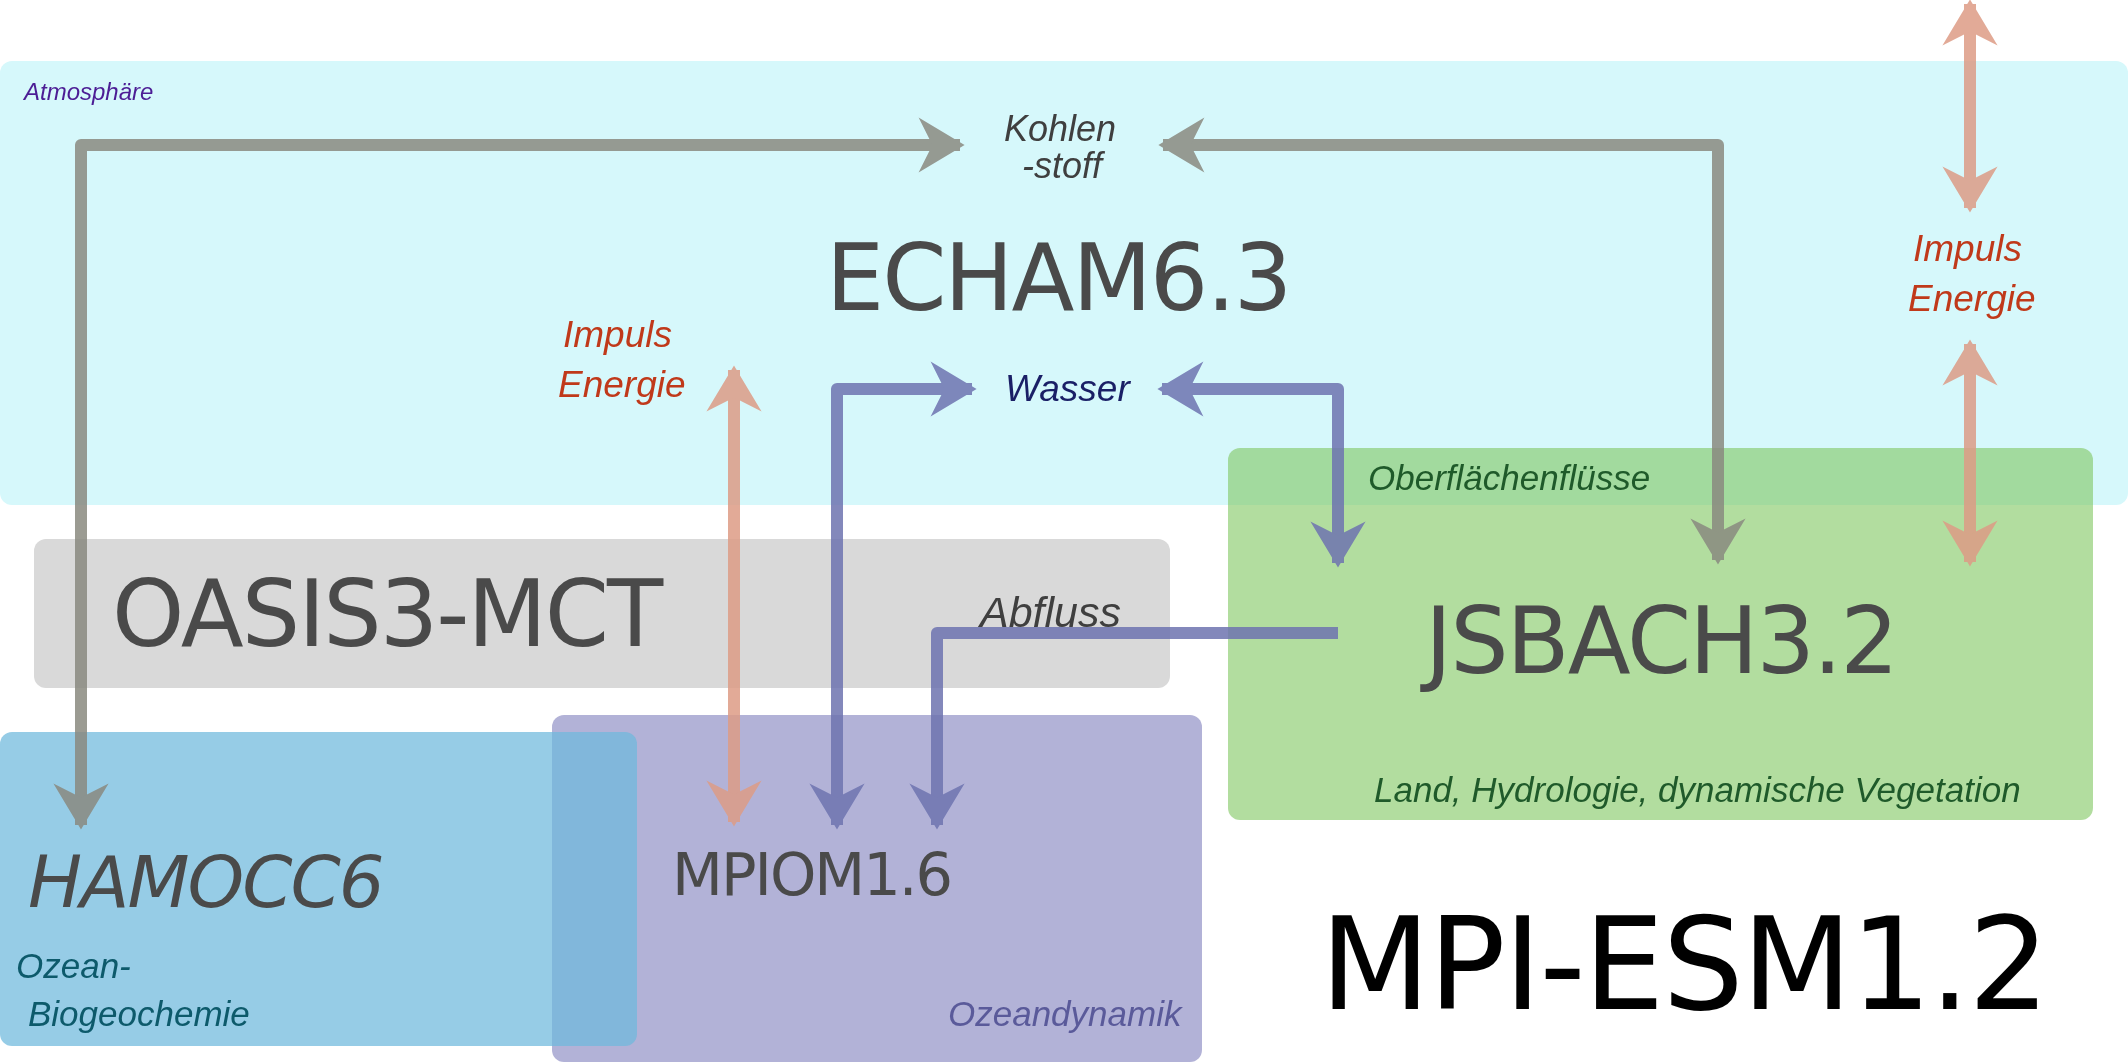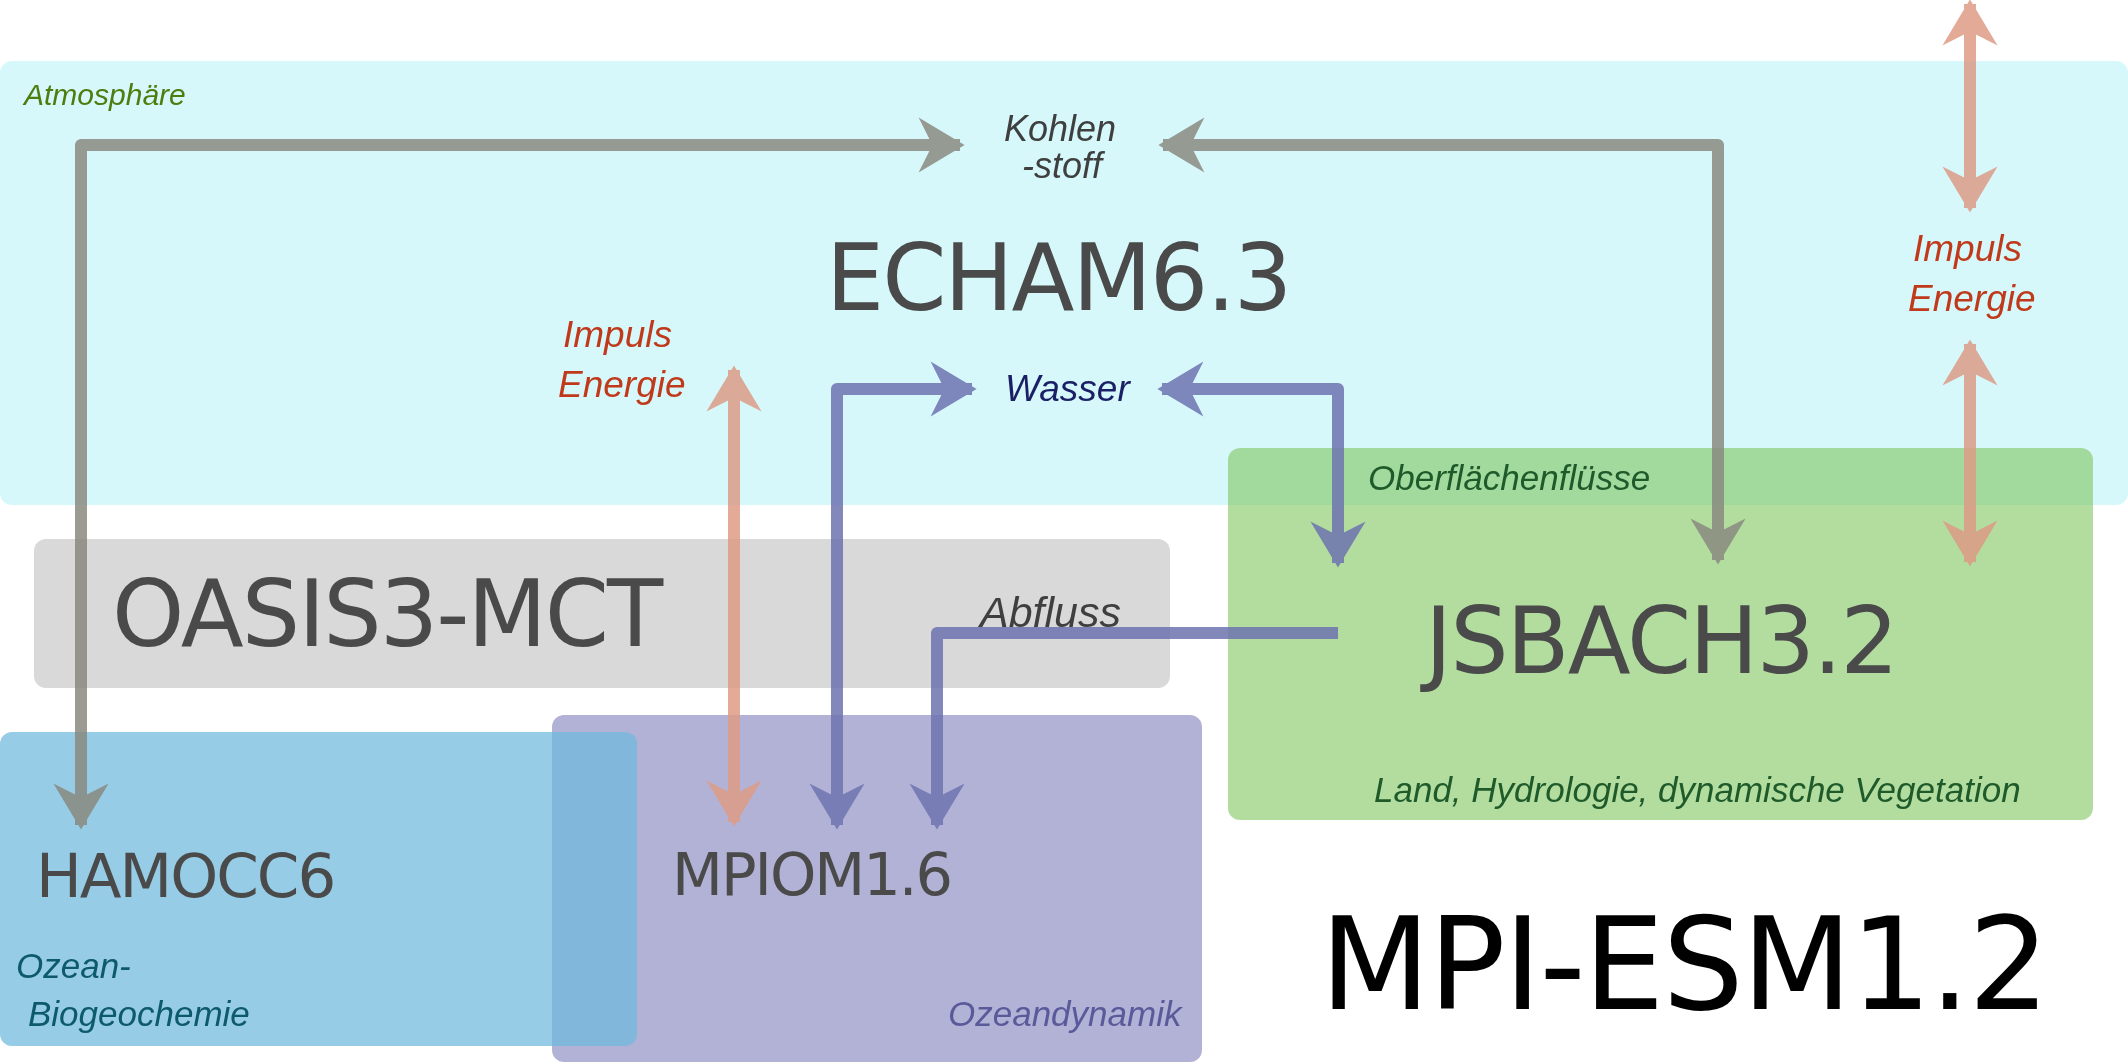--- a/index.html
+++ b/index.html
@@ -48,40 +48,40 @@
 
     <path d="M1338,633 L937,633 L937,825" stroke="#6e74b0" marker-end="url(#aw)"></path>
 
     <path d="M734,370 L734,822" stroke="#dd9c86" marker-end="url(#ae)" marker-start="url(#ae)"></path>
 
     <path d="M1970,4 L1970,208" stroke="#dd9c86" marker-end="url(#ae)" marker-start="url(#ae)"></path>
     <path d="M1970,344 L1970,562" stroke="#dd9c86" marker-end="url(#ae)" marker-start="url(#ae)"></path>
   </g>
 </svg>
 
-<div class="lbl" style="left:24px;top:78px;font-size:30px;color:#4d7c0f;">Atmosphäre</div>
+<div class="lbl" style="left:24px;top:78px;font-size:24px;color:#4c1d95;">Atmosphäre</div>
 <div class="lbl" style="left:1004px;top:108px;font-size:36px;color:#3f3f3f;">Kohlen</div>
 <div class="lbl" style="left:1022px;top:145px;font-size:36px;color:#3f3f3f;">-stoff</div>
 <div class="big" style="left:826px;top:225px;font-size:92px;">ECHAM6.3</div>
 
 <div class="lbl" style="left:563px;top:314px;font-size:37px;color:#c0391a;">Impuls</div>
 <div class="lbl" style="left:558px;top:364px;font-size:37px;color:#c0391a;">Energie</div>
 <div class="lbl" style="left:1005px;top:368px;font-size:37px;color:#1a1f66;">Wasser</div>
 
 <div class="lbl" style="left:1913px;top:228px;font-size:37px;color:#c0391a;">Impuls</div>
 <div class="lbl" style="left:1908px;top:278px;font-size:37px;color:#c0391a;">Energie</div>
 
 <div class="lbl" style="left:1368px;top:458px;font-size:35px;color:#1f5a2a;">Oberflächenflüsse</div>
 
 <div class="big" style="left:112px;top:561px;font-size:92px;">OASIS3-MCT</div>
 <div class="lbl" style="left:980px;top:588px;font-size:43px;color:#3f3f3f;">Abfluss</div>
 
 <div class="big" style="left:1410px;top:588px;font-size:92px;margin-left:15px;">JSBACH3.2</div>
 <div class="lbl" style="left:1374px;top:770px;font-size:35px;color:#1f5a2a;">Land, Hydrologie, dynamische Vegetation</div>
 
-<div class="big" style="left:36px;top:840px;font-size:61px;">HAMOCC6</div>
+<div class="big" style="left:28px;top:840px;font-size:72px;font-style:italic;">HAMOCC6</div>
 <div class="lbl" style="left:16px;top:946px;font-size:35px;color:#0d5a6b;">Ozean-</div>
 <div class="lbl" style="left:12px;top:994px;font-size:35px;color:#0d5a6b;margin-left:16px;">Biogeochemie</div>
 
 <div class="big" style="left:672px;top:840px;font-size:59px;">MPIOM1.6</div>
 <div class="lbl" style="left:916px;top:994px;font-size:35px;color:#5a5a9a;margin-left:32px;">Ozeandynamik</div>
 
 <div class="big" style="left:1320px;top:890px;font-size:128px;color:#000000;">MPI-ESM1.2</div>
 
 </body></html>

